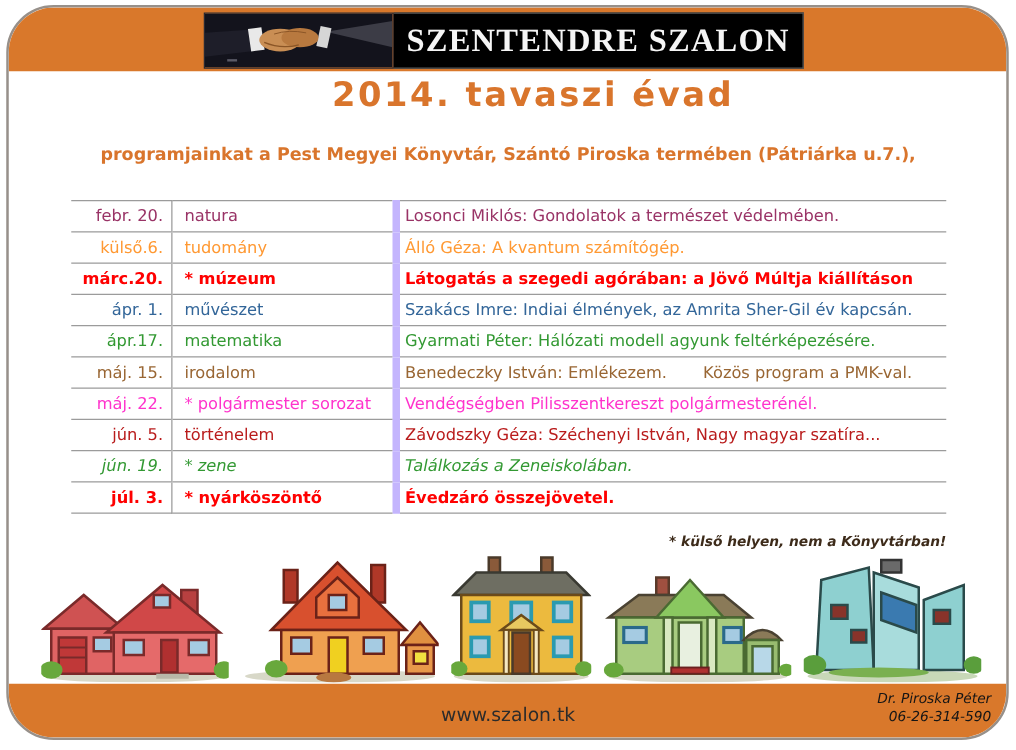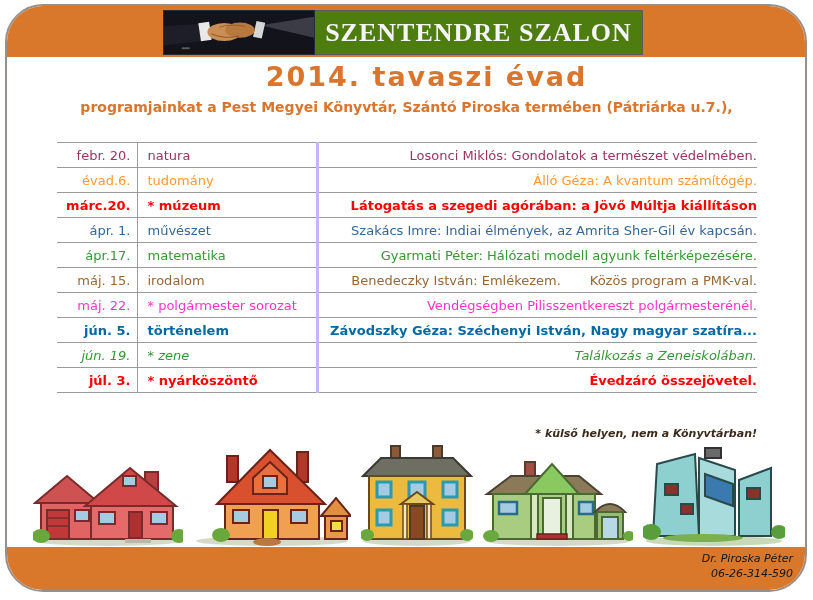--- a/index.html
+++ b/index.html
@@ -9,38 +9,38 @@
 
   
   .frame { position:absolute; left:5px; top:4px; width:802px; height:588px;
            border:2px solid #97908a; border-radius:38px; overflow:hidden; background:#fff; }
   .band-top { position:absolute; top:0; left:0; right:0; height:51px; background:#d9782b; }
   .band-bottom { position:absolute; bottom:0; left:0; right:0; height:43px; background:#d9782b; }
 
   
   .header-strip { position:absolute; left:163px; top:10px; width:480px; height:45px; display:flex; z-index:5; }
   .handshake { width:152px; height:45px; flex:0 0 152px; border:1px solid #2a2a33; }
-  .brandbar { flex:1; background:#4d7c0f; border:1px solid #5a5a5a; border-left:none;
+  .brandbar { flex:1; background:#000000; border:1px solid #5a5a5a; border-left:none;
               display:flex; align-items:center; justify-content:center; }
   .brandbar .brand { font-family:"Liberation Serif", serif; font-weight:bold; color:#f5f5f5;
                      font-size:26px; letter-spacing:1px; white-space:nowrap; }
 
   .title { position:absolute; top:61px; left:0; width:100%; text-align:center;
            color:#d9752c; font-size:27px; font-weight:bold; letter-spacing:2px; z-index:4;padding-left:40px; }
-  .subtitle { position:absolute; top:96px; left:0; width:100%; text-align:center;
+  .subtitle { position:absolute; top:113px; left:0; width:100%; text-align:center;
               color:#d9752c; font-size:14px; font-weight:600; line-height:22px; z-index:4; }
 
-  table.schedule { position:absolute; left:57px; top:142px; width:700px;
+  table.schedule { position:absolute; left:57px; top:160px; width:700px;
                    border-collapse:collapse; table-layout:fixed; z-index:4; }
   table.schedule td { height:25px; font-size:13px; white-space:nowrap; overflow:hidden;
                       border-top:1px solid #9b9b9b; vertical-align:middle; }
   table.schedule tr:last-child td { border-bottom:1px solid #9b9b9b; }
   td.c-date { width:80px; text-align:right; padding-right:6px; border-right:1px solid #9b9b9b; }
-  td.c-cat  { width:180px; padding-left:10px; border-right:3px solid #c4b5fd;margin-left:28px; }
-  td.c-desc { padding-left:4px;text-align:right; }
+  td.c-cat  { width:180px; padding-left:10px; border-right:6px solid #c4b5fd;margin-left:28px; }
+  td.c-desc { padding-left:4px; }
 
   .footnote { position:absolute; top:427px; right:56px; font-size:11px; font-style:italic;
               font-weight:600; color:#3d2b1a; z-index:4; }
 
   .houses { position:absolute; left:33px; top:442px; width:752px; height:104px;
             display:flex; justify-content:space-between; align-items:flex-end; z-index:4; }
   .houses svg { display:block; }
 
   .site { position:absolute; top:563px; left:0; width:100%; text-align:center;
           font-size:15px; color:#2b2b2b; z-index:6; }
@@ -82,21 +82,21 @@
   </div>
 
   <table class="schedule">
     <tbody>
       <tr style="color: rgb(153, 51, 102); font-weight: normal;">
         <td class="c-date">febr. 20.</td>
         <td class="c-cat">natura</td>
         <td class="c-desc">Losonci Miklós: Gondolatok a természet védelmében.</td>
       </tr>
       <tr style="color: rgb(255, 153, 51); font-weight: normal;">
-        <td class="c-date">évad.6.</td>
+        <td class="c-date">külső.6.</td>
         <td class="c-cat">tudomány</td>
         <td class="c-desc">Álló Géza: A kvantum számítógép.</td>
       </tr>
       <tr style="color: rgb(255, 0, 0); font-weight: bold;">
         <td class="c-date">márc.20.</td>
         <td class="c-cat">* múzeum</td>
         <td class="c-desc">Látogatás a szegedi agórában: a Jövő Múltja kiállításon</td>
       </tr>
       <tr style="color: rgb(51, 102, 153); font-weight: normal;">
         <td class="c-date">ápr. 1.</td>
@@ -111,21 +111,21 @@
       <tr style="color: rgb(153, 102, 51); font-weight: normal;">
         <td class="c-date">máj. 15.</td>
         <td class="c-cat">irodalom</td>
         <td class="c-desc">Benedeczky István: Emlékezem.&nbsp;&nbsp;&nbsp;&nbsp;&nbsp;&nbsp; Közös program a PMK-val.</td>
       </tr>
       <tr style="color: rgb(255, 51, 204); font-weight: normal;">
         <td class="c-date">máj. 22.</td>
         <td class="c-cat">* polgármester sorozat</td>
         <td class="c-desc">Vendégségben Pilisszentkereszt polgármesterénél.</td>
       </tr>
-      <tr style="color: #0369a1; font-weight: bold;">
+      <tr style="color: #b91c1c; font-weight: normal;">
         <td class="c-date">jún. 5.</td>
         <td class="c-cat">történelem</td>
         <td class="c-desc">Závodszky Géza: Széchenyi István, Nagy magyar szatíra...</td>
       </tr>
       <tr style="color: rgb(51, 153, 51); font-weight: normal; font-style: italic;">
         <td class="c-date">jún. 19.</td>
         <td class="c-cat">* zene</td>
         <td class="c-desc">Találkozás a Zeneiskolában.</td>
       </tr>
       <tr style="color: rgb(255, 0, 0); font-weight: bold;">
@@ -225,19 +225,20 @@
       <polygon points="96,36 128,24 128,92 96,92" fill="#8ed0d0" stroke="#2a4a4a" stroke-width="2"></polygon>
       <rect x="22" y="40" width="13" height="11" fill="#88332a" stroke="#2a4a4a" stroke-width="2"></rect>
       <rect x="38" y="60" width="12" height="10" fill="#88332a" stroke="#2a4a4a" stroke-width="2"></rect>
       <rect x="104" y="44" width="13" height="11" fill="#88332a" stroke="#2a4a4a" stroke-width="2"></rect>
       <ellipse cx="8" cy="88" rx="10" ry="8" fill="#5a9e3c"></ellipse>
       <ellipse cx="136" cy="88" rx="8" ry="7" fill="#5a9e3c"></ellipse>
       <ellipse cx="60" cy="94" rx="40" ry="4" fill="#7ab050"></ellipse>
     </svg>
   </div>
 
+  <div class="site">www.szalon.tk</div>
 
   <div class="contact">
     <div>Dr. Piroska Péter</div>
     <div>06-26-314-590</div>
   </div>
 
 </div>
 
 </body></html>

